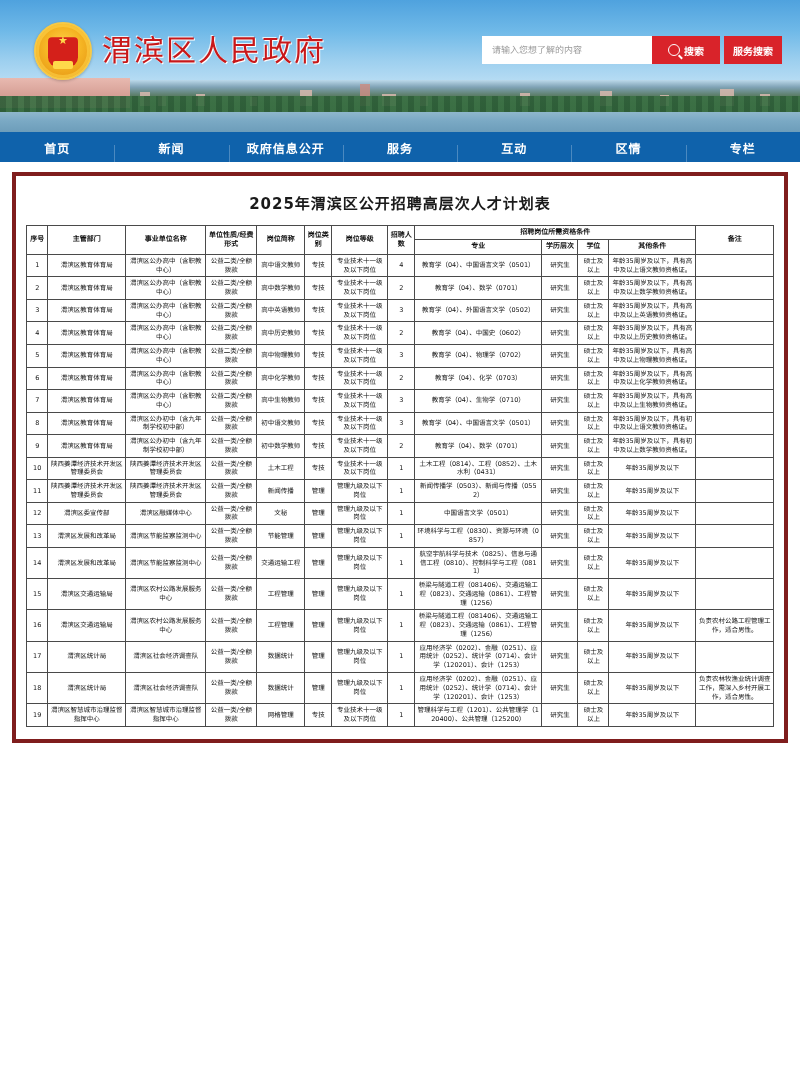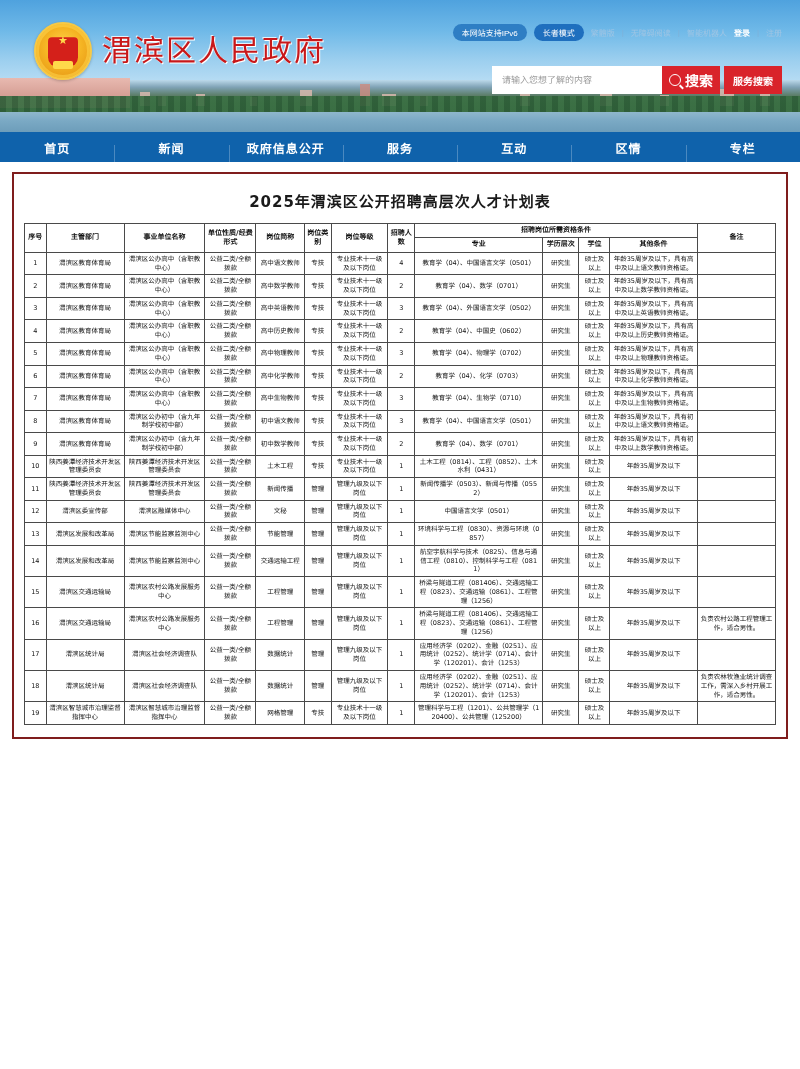--- a/index.html
+++ b/index.html
@@ -85,31 +85,31 @@
   .pill{
     background:#2e7ec4;color:#ffffff;border-radius:9px;
     padding:3px 9px;font-size:8px;white-space:nowrap;
   }
   .pill.active{background:#1f6fbe;}
   .util-link{color:#9fc5e4;font-size:8px;white-space:nowrap;}
   .util-link.strong{color:#ffffff;font-weight:bold;}
   .util-sep{color:#7fb0d8;font-size:8px;}
 
   
-  .search-wrap{position:absolute;right:18px;top:66px;display:flex;align-items:stretch;height:28px;}
+  .search-wrap{position:absolute;right:18px;top:36px;display:flex;align-items:stretch;height:28px;}
   .search-input{
     width:170px;height:28px;border:none;outline:none;
     padding:0 10px;font-size:9px;color:#555;background:#fff;box-sizing:border-box;
     font-family:"Liberation Sans",sans-serif;
   }
   .search-input::placeholder{color:#9b9b9b;}
   .btn-search{
     background:#d9232a;color:#fff;border:none;cursor:pointer;
     display:flex;align-items:center;justify-content:center;gap:4px;
-    width:58px;font-size:14px;font-weight:bold;
+    width:68px;font-size:10px;font-weight:bold;
     font-family:"DejaVu Sans","Liberation Sans",sans-serif;
   }
   .btn-srv{
     background:#d9232a;color:#fff;border:none;cursor:pointer;margin-left:4px;
     display:flex;align-items:center;justify-content:center;
     width:58px;font-size:10px;font-weight:bold;
     font-family:"DejaVu Sans","Liberation Sans",sans-serif;
   }
   .mag{display:inline-block;width:10px;height:10px;border:1.8px solid #fff;border-radius:50%;position:relative;}
   .mag:after{content:"";position:absolute;right:-4px;bottom:-3px;width:5px;height:1.8px;background:#fff;transform:rotate(45deg);}
@@ -124,21 +124,21 @@
     cursor:pointer;position:relative;letter-spacing:1px;
     font-family:"DejaVu Sans","Liberation Sans",sans-serif;
   }
   .nav-item + .nav-item:before{
     content:"";position:absolute;left:0;top:6px;height:18px;width:1px;background:rgba(255,255,255,.25);
   }
 
   
   .content{
     position:absolute;left:12px;top:172px;width:776px;
-    background:#fff;border:2px solid #7f1d1d;
+    background:#fff;border:4px solid #7f1d1d;
     box-sizing:border-box;padding:10px 10px 6px 10px;
   }
   .doc-title{
     text-align:center;font-size:15px;font-weight:bold;color:#1a1a1a;
     letter-spacing:1px;margin:6px 0 12px 0;
     font-family:"DejaVu Sans","Liberation Serif",serif;
   }
 
   table.plan{
     width:100%;border-collapse:collapse;table-layout:fixed;
@@ -201,32 +201,20 @@
       <div class="wheat"></div>
       <div class="shield"></div>
       <div class="star">★</div>
       <div class="gate"></div>
     </div>
     <div>
       <div class="title-zh">渭滨区人民政府</div>
     </div>
   </div>
 
-  <div class="util-bar">
-    <span class="pill">本网站支持IPv6</span>
-    <span class="pill active">长者模式</span>
-    <span class="util-link">繁體版</span>
-    <span class="util-sep">|</span>
-    <span class="util-link">无障碍阅读</span>
-    <span class="util-sep">|</span>
-    <span class="util-link">智能机器人</span>
-    <span class="util-link strong">登录</span>
-    <span class="util-sep">|</span>
-    <span class="util-link">注册</span>
-  </div>
 
   <div class="search-wrap">
     <input class="search-input" type="text" placeholder="请输入您想了解的内容" style="">
     <button class="btn-search">
       <span class="mag"></span>
       <span>搜索</span>
     </button>
     <button class="btn-srv">
       <span>服务搜索</span>
     </button>

